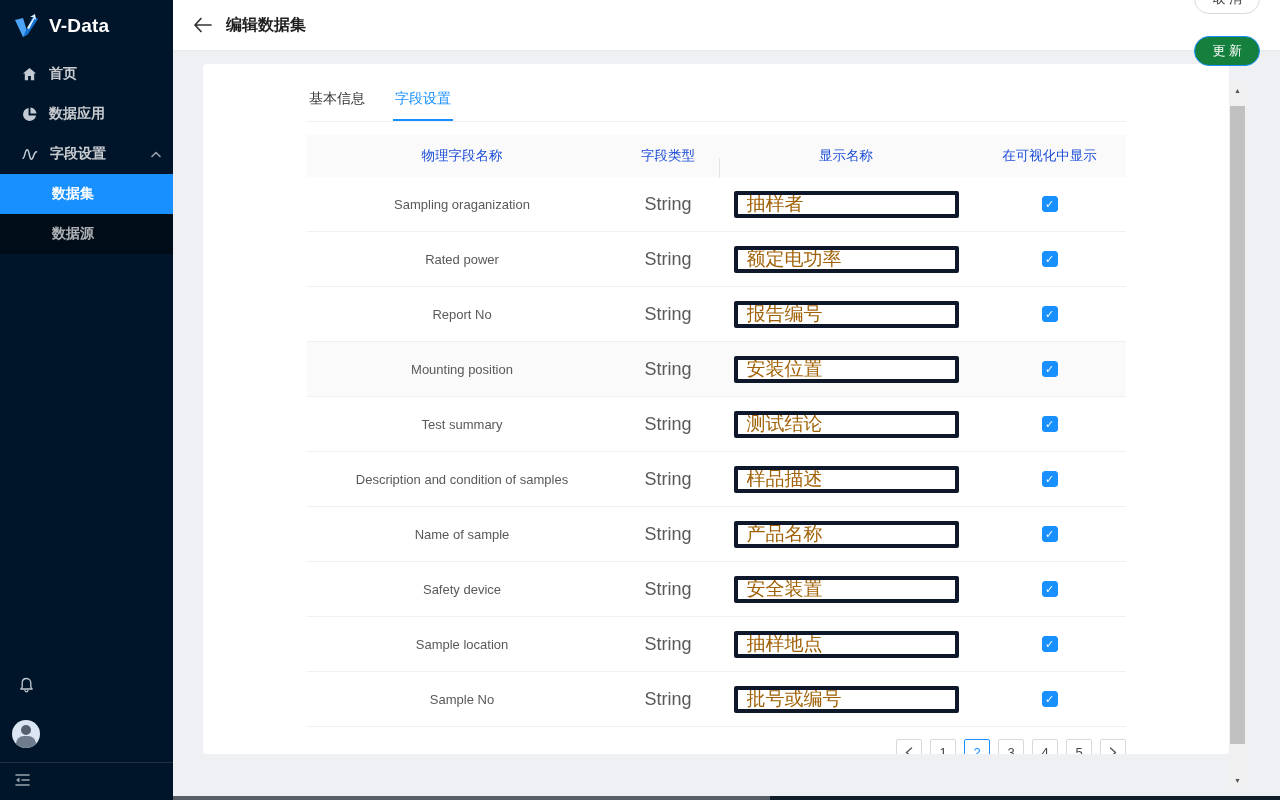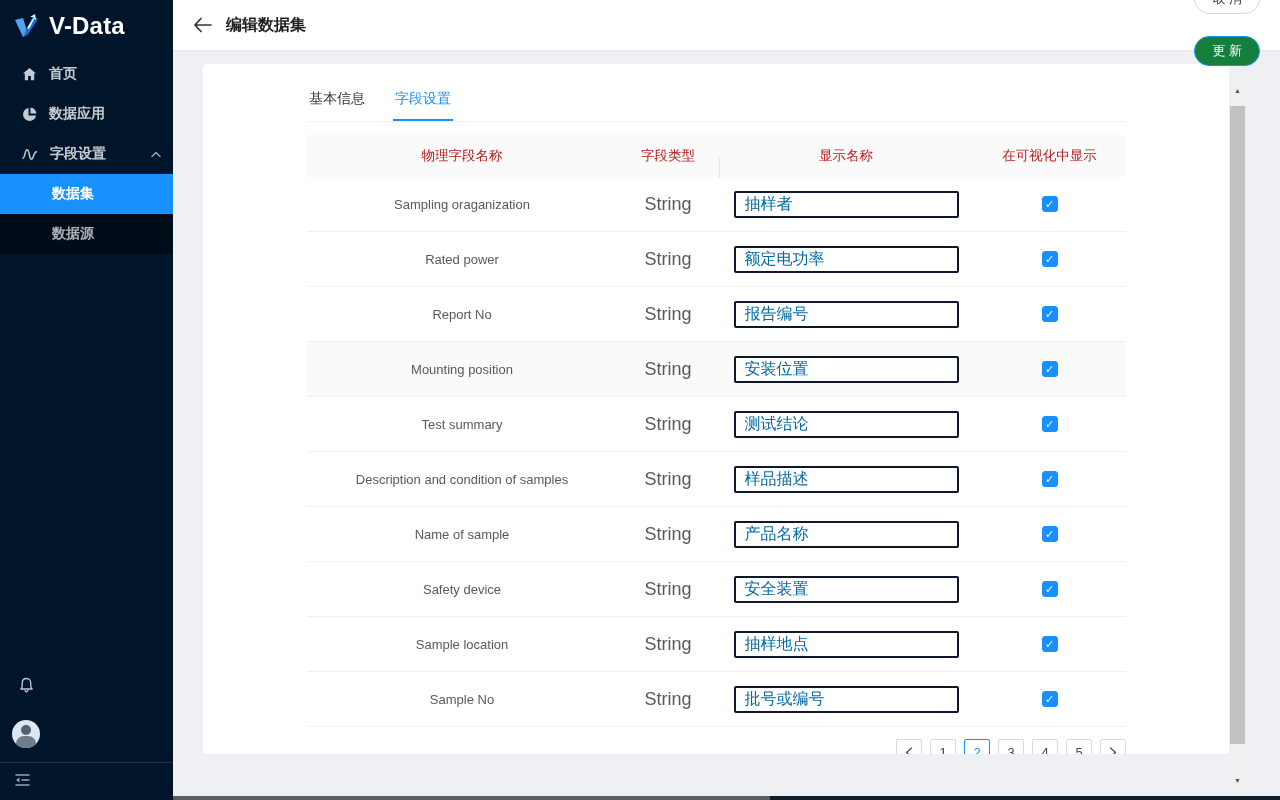--- a/index.html
+++ b/index.html
@@ -13,21 +13,21 @@
   }
 
   
   .sidebar {
     position: absolute; left: 0; top: 0; width: 173px; height: 800px;
     background: #001529; z-index: 5;
   }
   .logo-row {
     height: 52px; display: flex; align-items: center; padding-left: 13px; gap: 9px;
   }
-  .logo-name { color: #ffffff; font-size: 24px; font-weight: 700; letter-spacing: .2px; }
+  .logo-name { color: #ffffff; font-size: 19px; font-weight: 700; letter-spacing: .2px; }
   .nav { margin-top: 2px; }
   .nav-item {
     height: 40px; display: flex; align-items: center; gap: 12px;
     padding-left: 22px; padding-right: 12px;
     color: rgba(255,255,255,.78); font-size: 14px; font-weight: 700; cursor: pointer;
   }
   .nav-item .caret { margin-left: auto; }
   .submenu { background: #000c17; }
   .submenu-item {
     height: 40px; display: flex; align-items: center;
@@ -79,33 +79,33 @@
   .tab { padding: 12px 2px 11px; font-size: 14px; color: #333; cursor: pointer; border-bottom: 2px solid transparent; }
   .tab.active { color: #1890ff; border-bottom-color: #1890ff; }
 
   
   .table { margin-top: 13px; }
   .thead, .trow {
     display: grid;
     grid-template-columns: 310px 102px 254px 153px;
     align-items: center;
   }
-  .thead { background: #fafafa; height: 42px; font-size: 13.5px; color: #b91c1c; font-weight: 500; }
+  .thead { background: #fafafa; height: 42px; font-size: 13.5px; color: #1d4ed8; font-weight: 500; }
   .th { text-align: center; position: relative; }
   .th.with-divider::before {
     content: ''; position: absolute; left: 0; top: 11px; width: 1px; height: 20px; background: #e4e4e4;
   }
   .trow { height: 55px; border-bottom: 1px solid #f0f0f0; }
   .trow.hover { background: #fafafa; }
   .td { text-align: center; }
   .td-field { font-size: 13px; color: #595959; }
   .td-type { font-size: 18px; color: #595959; }
   .display-input {
-    width: 225px; height: 27px; border: 2px solid #0f172a; border-radius: 2px;
-    padding: 0 9px; font-size: 16px; color: #0369a1; outline: none;
+    width: 225px; height: 27px; border: 4px solid #0f172a; border-radius: 2px;
+    padding: 0 9px; font-size: 19px; color: #a16207; outline: none;
     font-family: "Liberation Sans", "DejaVu Sans", sans-serif;
   }
   .td-check { display: flex; justify-content: center; }
   .checkbox {
     width: 16px; height: 16px; border-radius: 3px; border: 1px solid #d9d9d9;
     background: #fff; cursor: pointer; display: flex; align-items: center; justify-content: center;
   }
   .checkbox.checked { background: #1890ff; border-color: #1890ff; }
   .check-mark { color: #fff; font-size: 11px; line-height: 1; }
 

